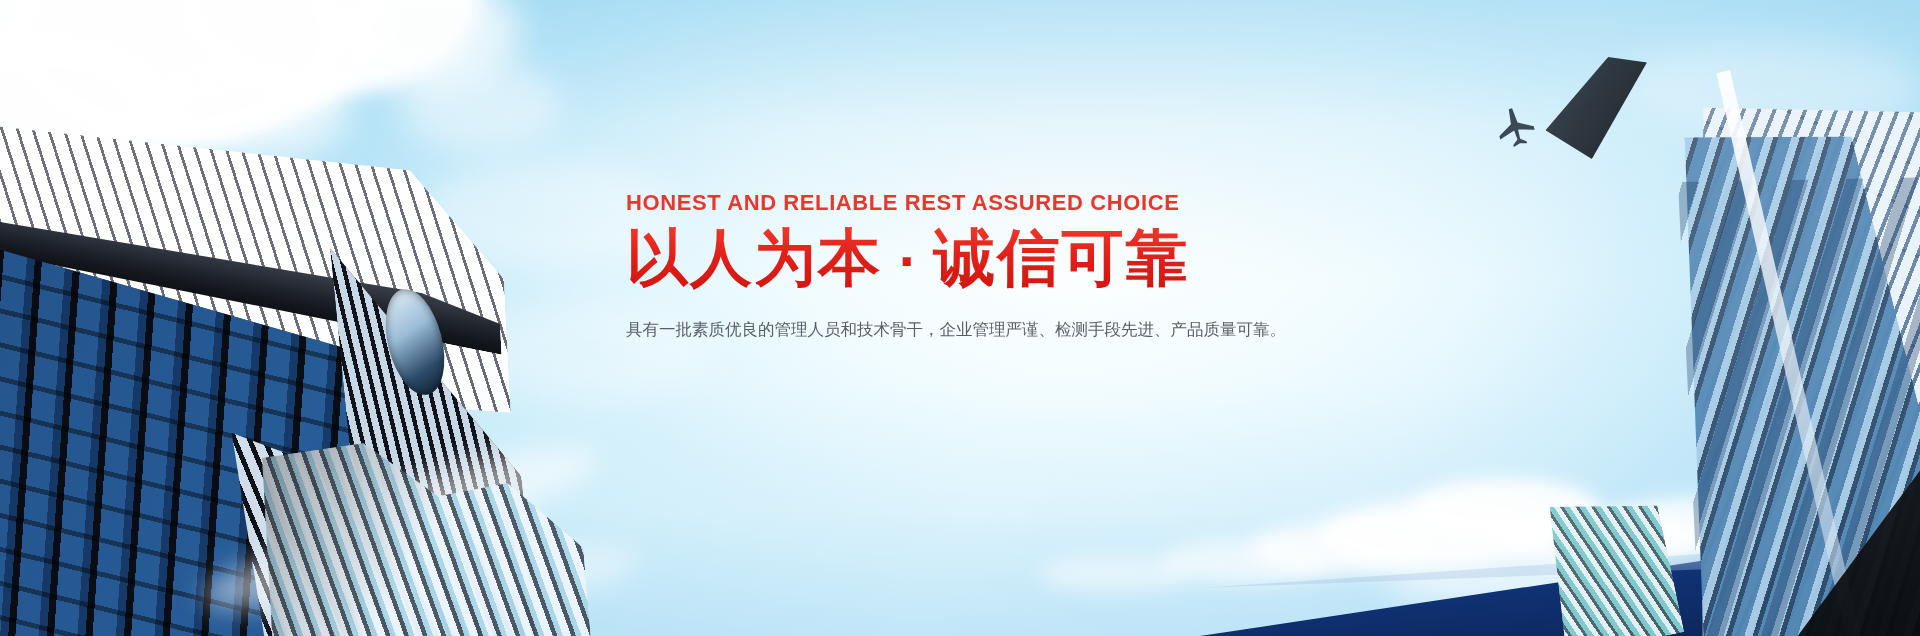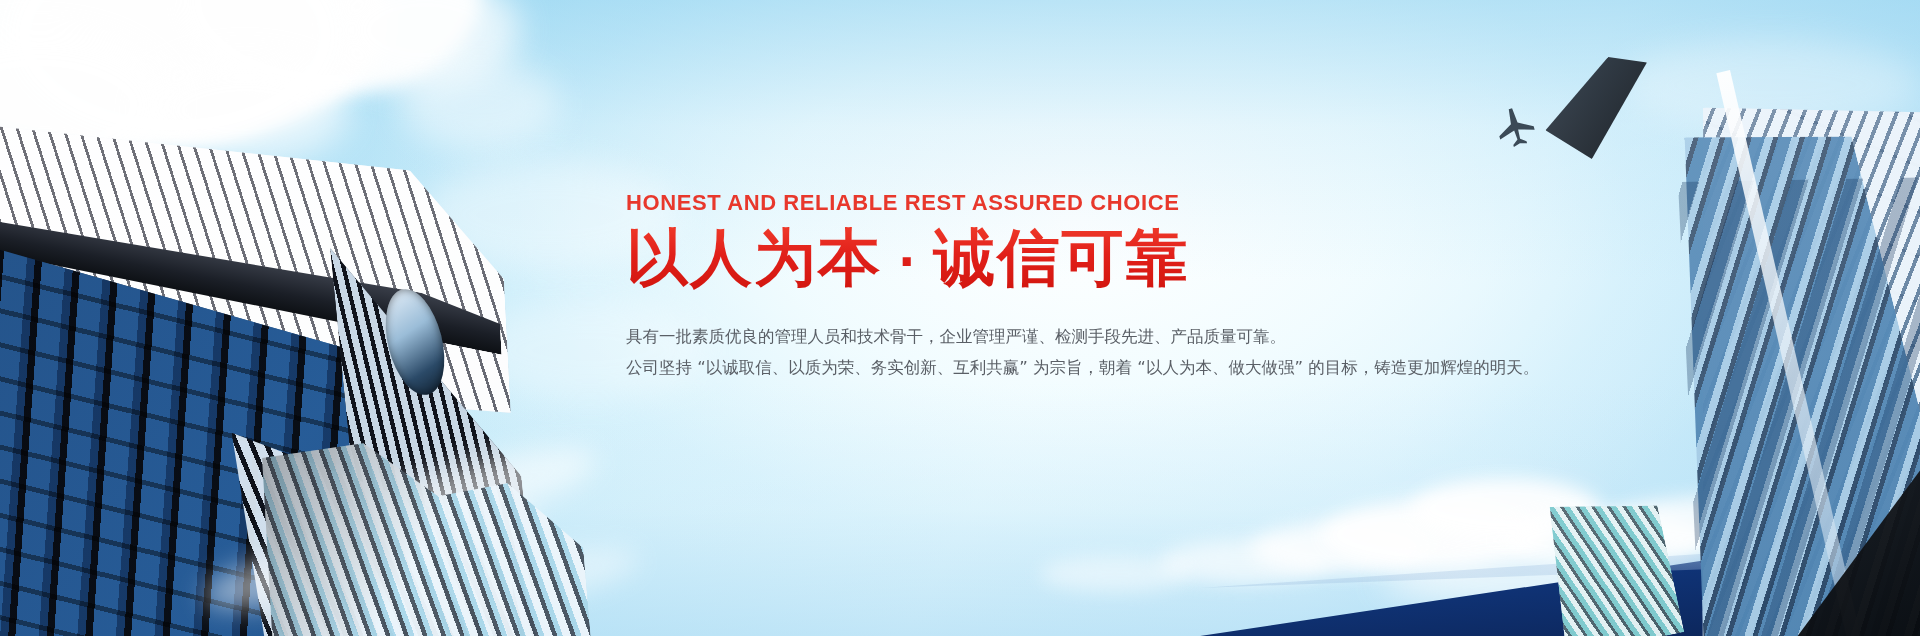--- a/index.html
+++ b/index.html
@@ -282,21 +282,21 @@
     -webkit-background-clip:text;
     background-clip:text;
     color:#e1201a;
     -webkit-text-fill-color:transparent;
     font-family:"DejaVu Sans", "Liberation Sans", sans-serif;
   }
   @supports not (-webkit-text-fill-color: transparent) {
     .headline { color:#e1201a; }
   }
   .headline .sep { padding:0 16px; font-size:46px; vertical-align:middle; }
-  .body-lines { margin-top:31px; }
+  .body-lines { margin-top:24px; }
   .body-line {
     font-size:16.5px;
     color:#5a5f66;
     line-height:1.85;
     white-space:nowrap;
     font-family:"DejaVu Sans", "Liberation Sans", sans-serif;
   }
 </style>
 </head>
 <body>
@@ -373,17 +373,16 @@
         <path d="M30 6 L35 6 L37 28 L58 40 L58 45 L35 38 L34 52 L42 58 L42 61 L32 58 L22 61 L22 58 L30 52 L29 38 L6 45 L6 40 L27 28 Z"></path>
       </g>
     </svg>
   </div>
 
   <div class="copy">
     <div class="eyebrow">HONEST AND RELIABLE  REST ASSURED CHOICE</div>
     <div class="headline"><span>以人为本</span><span class="sep">·</span><span>诚信可靠</span></div>
     <div class="body-lines">
       <div class="body-line">具有一批素质优良的管理人员和技术骨干，企业管理严谨、检测手段先进、产品质量可靠。</div>
-      <div class="body-line">公司坚持 “以诚取信、以质为荣、务实创新、互利共赢” 为宗旨，朝着 “以人为本、做大做强” 的目标，铸造更加辉煌的明天。</div>
     </div>
   </div>
 
 </div>
 
 </body></html>

